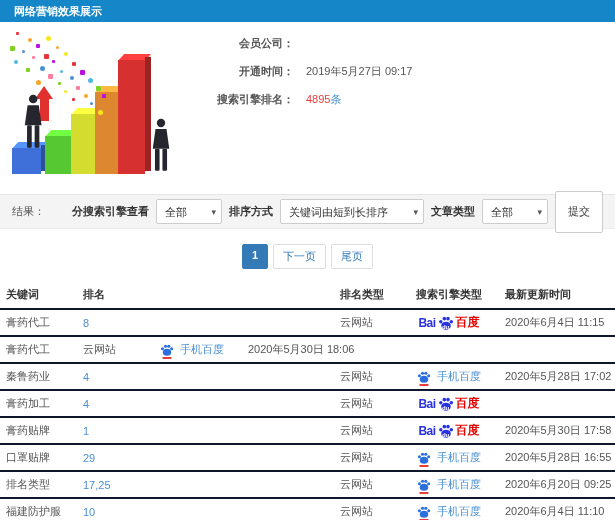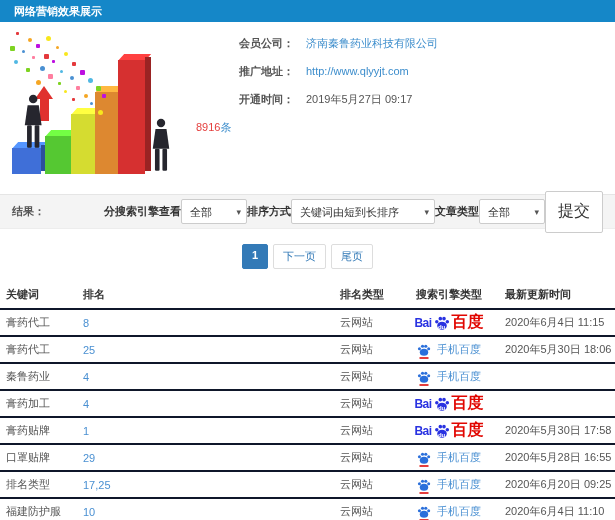--- a/index.html
+++ b/index.html
@@ -32,32 +32,32 @@
   .info-value { margin-left:12px; }
   .link { color:#3c8dcc; text-decoration:none; cursor:pointer; }
   .plain { color:#555; }
   .count-num { color:#e43e3d; }
   .count-suffix { color:#3c8dcc; }
 
   
   .filter-bar { height:35px; background:#f4f4f4; border-top:1px solid #e5e5e5;
     border-bottom:1px solid #ededed; display:flex; align-items:center;
     padding:0 12px; font-size:11px; margin-top:4px; }
-  .result-label { font-weight:bold; color:#555; }
-  .filter-controls { margin-left:auto; display:flex; align-items:center; }
+  .result-label { font-weight:normal; color:#555; }
+  .filter-controls { margin-left:auto; display:flex; align-items:center; gap:7px; }
   .f-label { font-weight:bold; color:#333; }
   .sel { position:relative; display:inline-block; }
   .sel::after { content:"▾"; position:absolute; right:6px; top:50%;
     transform:translateY(-52%); font-size:9px; color:#555; pointer-events:none; }
   .sel select { appearance:none; -webkit-appearance:none; height:25px;
     border:1px solid #ccc; background:#fff; font-size:11px; color:#333;
     padding:0 18px 0 8px; border-radius:2px;
     font-family:"Liberation Sans","DejaVu Sans",sans-serif; }
   .submit-btn { height:42px; border:1px solid #ccc; background:#fff; color:#333;
-    font-size:16px; padding:0 12px; border-radius:2px; cursor:pointer;
+    font-size:11px; padding:0 12px; border-radius:2px; cursor:pointer;
     font-family:"Liberation Sans","DejaVu Sans",sans-serif; }
 
   
   .pagination { display:flex; justify-content:center; gap:5px; margin:15px 0 12px; }
   .page-btn { min-width:24px; padding:4px 9px; font-size:11px; border:1px solid #ddd;
     color:#337ab7; background:#fff; text-align:center; cursor:pointer; border-radius:2px; }
   .page-btn.active { background:#337ab7; color:#fff; border-color:#337ab7; font-weight:bold; }
 
   
   .tbl { width:100%; font-size:11px; }
@@ -65,21 +65,21 @@
   .trow { display:flex; align-items:center; height:27px; border-top:2px solid #0f172a; }
   .col-kw { width:83px; padding-left:6px; color:#555; }
   .col-rank { width:257px; }
   .col-type { width:65px; color:#555; }
   .col-engine { width:88px; display:flex; justify-content:center; align-items:center; }
   .col-time { flex:1; padding-left:12px; color:#555; }
   .rank-link { color:#4a90d2; cursor:pointer; }
 
   .eng { display:flex; align-items:center; gap:2px; }
   .bd-bai { color:#2932e1; font-weight:bold; font-size:12px; letter-spacing:-0.5px; }
-  .bd-cn { color:#e10601; font-weight:bold; font-size:16px; }
+  .bd-cn { color:#e10601; font-weight:bold; font-size:12px; }
   .paw-wrap { position:relative; display:inline-flex; }
   .bd-du { position:absolute; left:50%; bottom:1px; transform:translateX(-50%);
     font-size:6px; color:#fff; font-weight:bold; line-height:6px; }
   .m-underline { position:absolute; left:50%; bottom:-2px; transform:translateX(-50%);
     width:9px; height:2px; background:#e43e3d; }
   .m-text { color:#4a90d2; font-size:11px; margin-left:4px; }
 </style>
 </head>
 <body>
 
@@ -158,33 +158,29 @@
       <div class="dot" style="left: 82px; top: 68px; width: 4px; height: 4px; background: rgb(245, 166, 35); border-radius: 50%;"></div>
       <div class="dot" style="left: 94px; top: 60px; width: 5px; height: 5px; background: rgb(126, 211, 33); border-radius: 1px;"></div>
       <div class="dot" style="left: 88px; top: 76px; width: 3px; height: 3px; background: rgb(74, 144, 210); border-radius: 50%;"></div>
       <div class="dot" style="left: 100px; top: 68px; width: 4px; height: 4px; background: rgb(189, 16, 224); border-radius: 1px;"></div>
       <div class="dot" style="left: 96px; top: 84px; width: 5px; height: 5px; background: rgb(248, 231, 28); border-radius: 50%;"></div>
     </div>
 
   <div class="info">
     <div class="info-row">
       <span class="info-label">会员公司：</span>
-      <span class="info-value link">济南秦鲁药业科技有限公司</span>
-    </div>
-    <div class="info-row">
-      <span class="info-label">推广地址：</span>
-      <span class="info-value link">http://www.qlyyjt.com</span>
     </div>
     <div class="info-row">
       <span class="info-label">开通时间：</span>
       <span class="info-value plain">2019年5月27日 09:17</span>
     </div>
     <div class="info-row">
+      <span class="info-label">搜索引擎排名：</span>
       <span class="info-value">
-        <span class="count-num">8916</span><span class="count-suffix">条</span>
+        <span class="count-num">4895</span><span class="count-suffix">条</span>
       </span>
     </div>
   </div>
 </div>
 
 <div class="filter-bar">
   <span class="result-label">结果：</span>
   <div class="filter-controls">
     <span class="f-label">分搜索引擎查看</span>
     <span class="sel">
@@ -240,21 +236,20 @@
               </svg>
               <span class="bd-du">du</span>
             </span>
             <span class="bd-cn">百度</span>
           </span>
         </span>
         <span class="col-time">2020年6月4日 11:15</span>
       </div>
       <div class="trow">
         <span class="col-kw">膏药代工</span>
-        <span class="col-rank"><span class="rank-link">25</span></span>
         <span class="col-type">云网站</span>
         <span class="col-engine">
           <span class="eng">
             <span class="paw-wrap">
               <svg width="14" height="14" viewBox="0 0 24 24">
                 <ellipse cx="12" cy="16" rx="7.2" ry="6" fill="#2a6fdb"></ellipse>
                 <circle cx="4.2" cy="10" r="2.6" fill="#2a6fdb"></circle>
                 <circle cx="9.5" cy="5.5" r="2.7" fill="#2a6fdb"></circle>
                 <circle cx="15" cy="5.5" r="2.7" fill="#2a6fdb"></circle>
                 <circle cx="20" cy="10" r="2.6" fill="#2a6fdb"></circle>
@@ -278,20 +273,21 @@
                 <circle cx="4.2" cy="10" r="2.6" fill="#2a6fdb"></circle>
                 <circle cx="9.5" cy="5.5" r="2.7" fill="#2a6fdb"></circle>
                 <circle cx="15" cy="5.5" r="2.7" fill="#2a6fdb"></circle>
                 <circle cx="20" cy="10" r="2.6" fill="#2a6fdb"></circle>
               </svg>
               <span class="m-underline"></span>
             </span>
             <span class="m-text">手机百度</span>
           </span>
         </span>
+        <span class="col-time">2020年5月28日 17:02</span>
       </div>
       <div class="trow">
         <span class="col-kw">膏药加工</span>
         <span class="col-rank"><span class="rank-link">4</span></span>
         <span class="col-type">云网站</span>
         <span class="col-engine">
           <span class="eng">
             <span class="bd-bai">Bai</span>
             <span class="paw-wrap">
               <svg width="16" height="16" viewBox="0 0 24 24">

